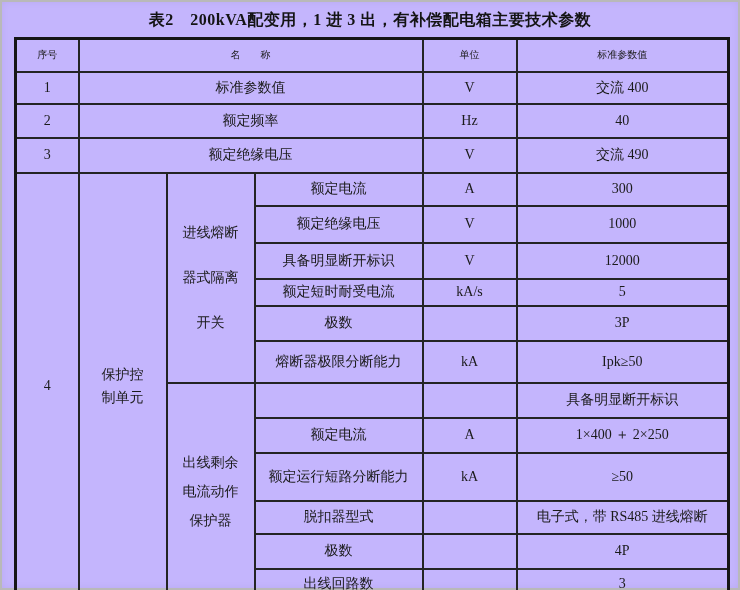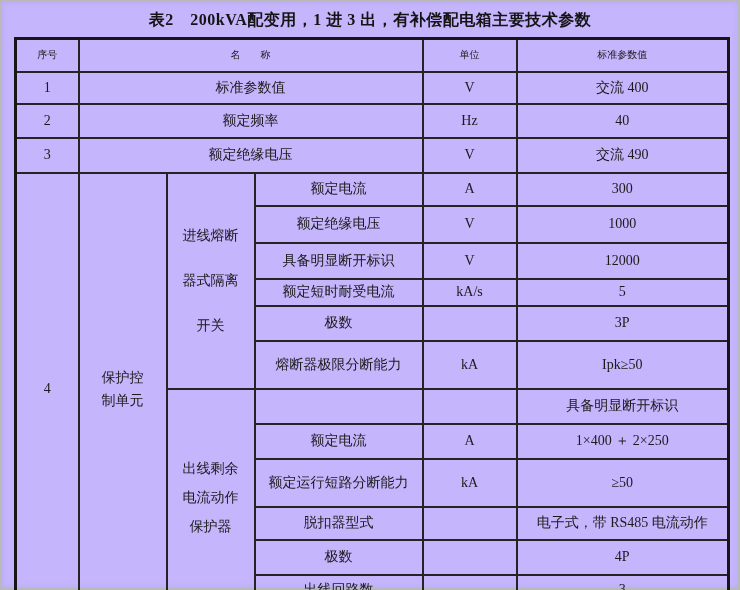--- a/index.html
+++ b/index.html
@@ -118,21 +118,21 @@
     <tr style="height:27px">
       <td>额定短时耐受电流</td>
       <td>kA/s</td>
       <td>5</td>
     </tr>
     <tr style="height:35px">
       <td>极数</td>
       <td></td>
       <td>3P</td>
     </tr>
-    <tr style="height:48px">
+    <tr style="height:42px">
       <td>熔断器极限分断能力</td>
       <td>kA</td>
       <td>Ipk≥50</td>
     </tr>
 
     <tr style="height:35px">
       <td rowspan="6" class="multiline lh29">出线剩余
 电流动作
 保护器</td>
       <td></td>
@@ -145,21 +145,21 @@
       <td>1×400 ＋ 2×250</td>
     </tr>
     <tr style="height:48px">
       <td>额定运行短路分断能力</td>
       <td>kA</td>
       <td>≥50</td>
     </tr>
     <tr style="height:33px">
       <td>脱扣器型式</td>
       <td></td>
-      <td>电子式，带 RS485 电流动作</td>
+      <td>电子式，带 RS485 进线熔断</td>
     </tr>
     <tr style="height:35px">
       <td>极数</td>
       <td></td>
       <td>4P</td>
     </tr>
     <tr style="height:32px">
       <td>出线回路数</td>
       <td></td>
       <td>3</td>

